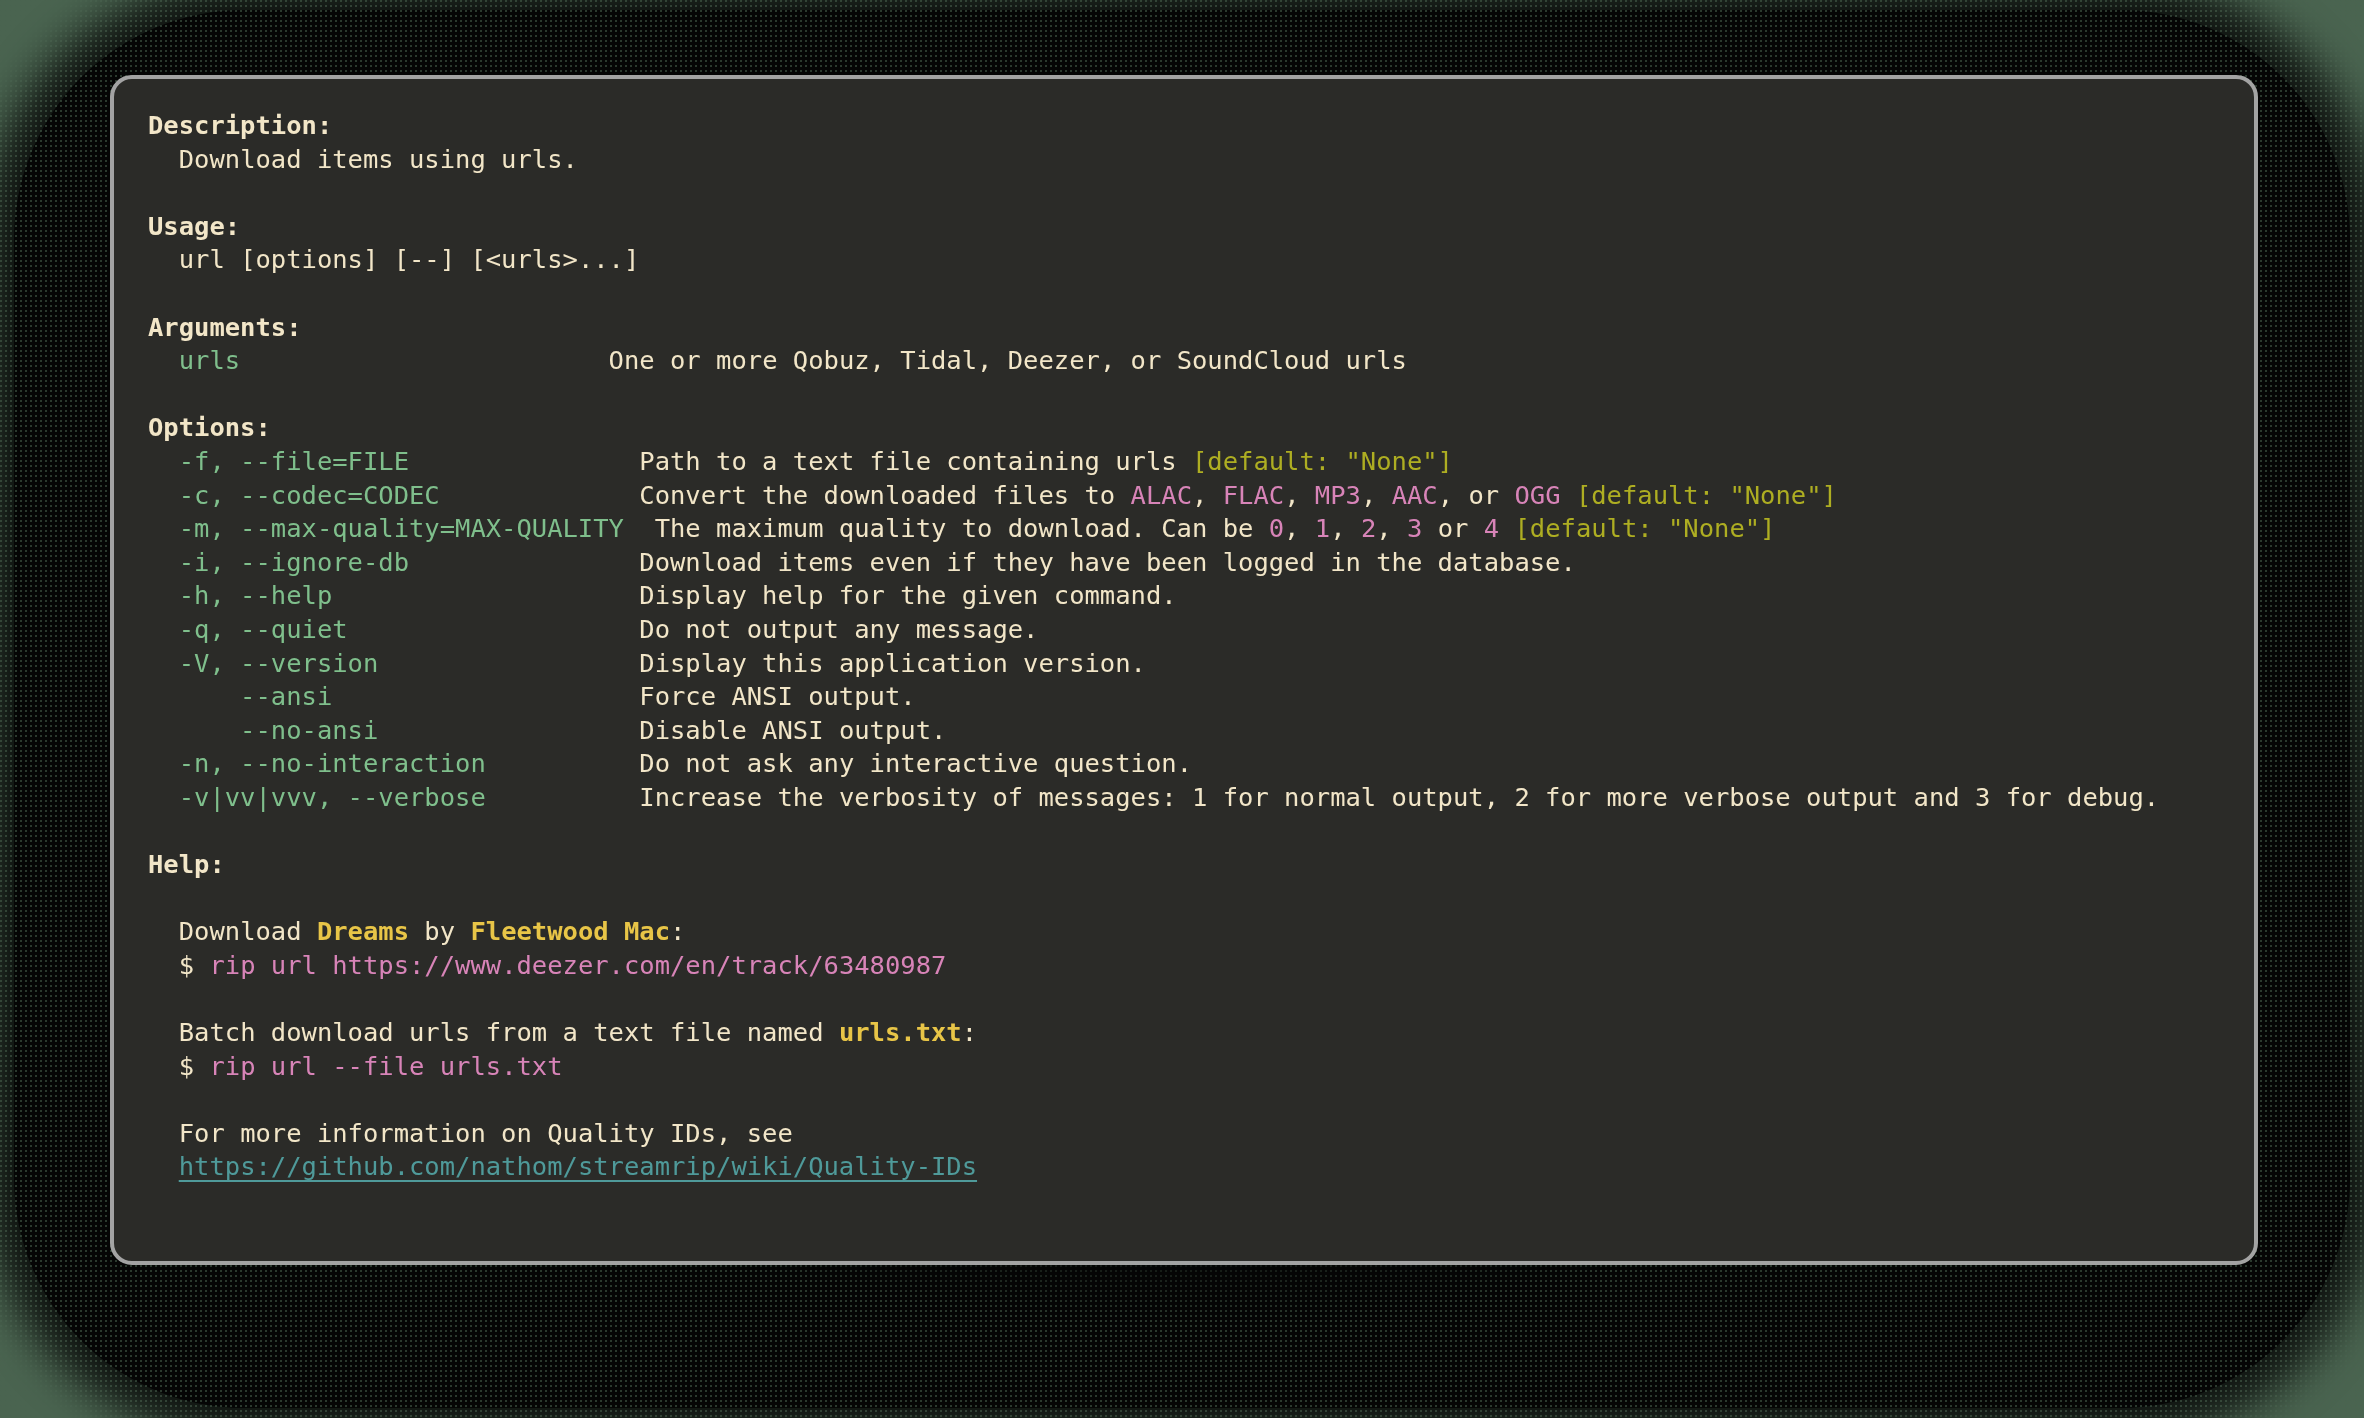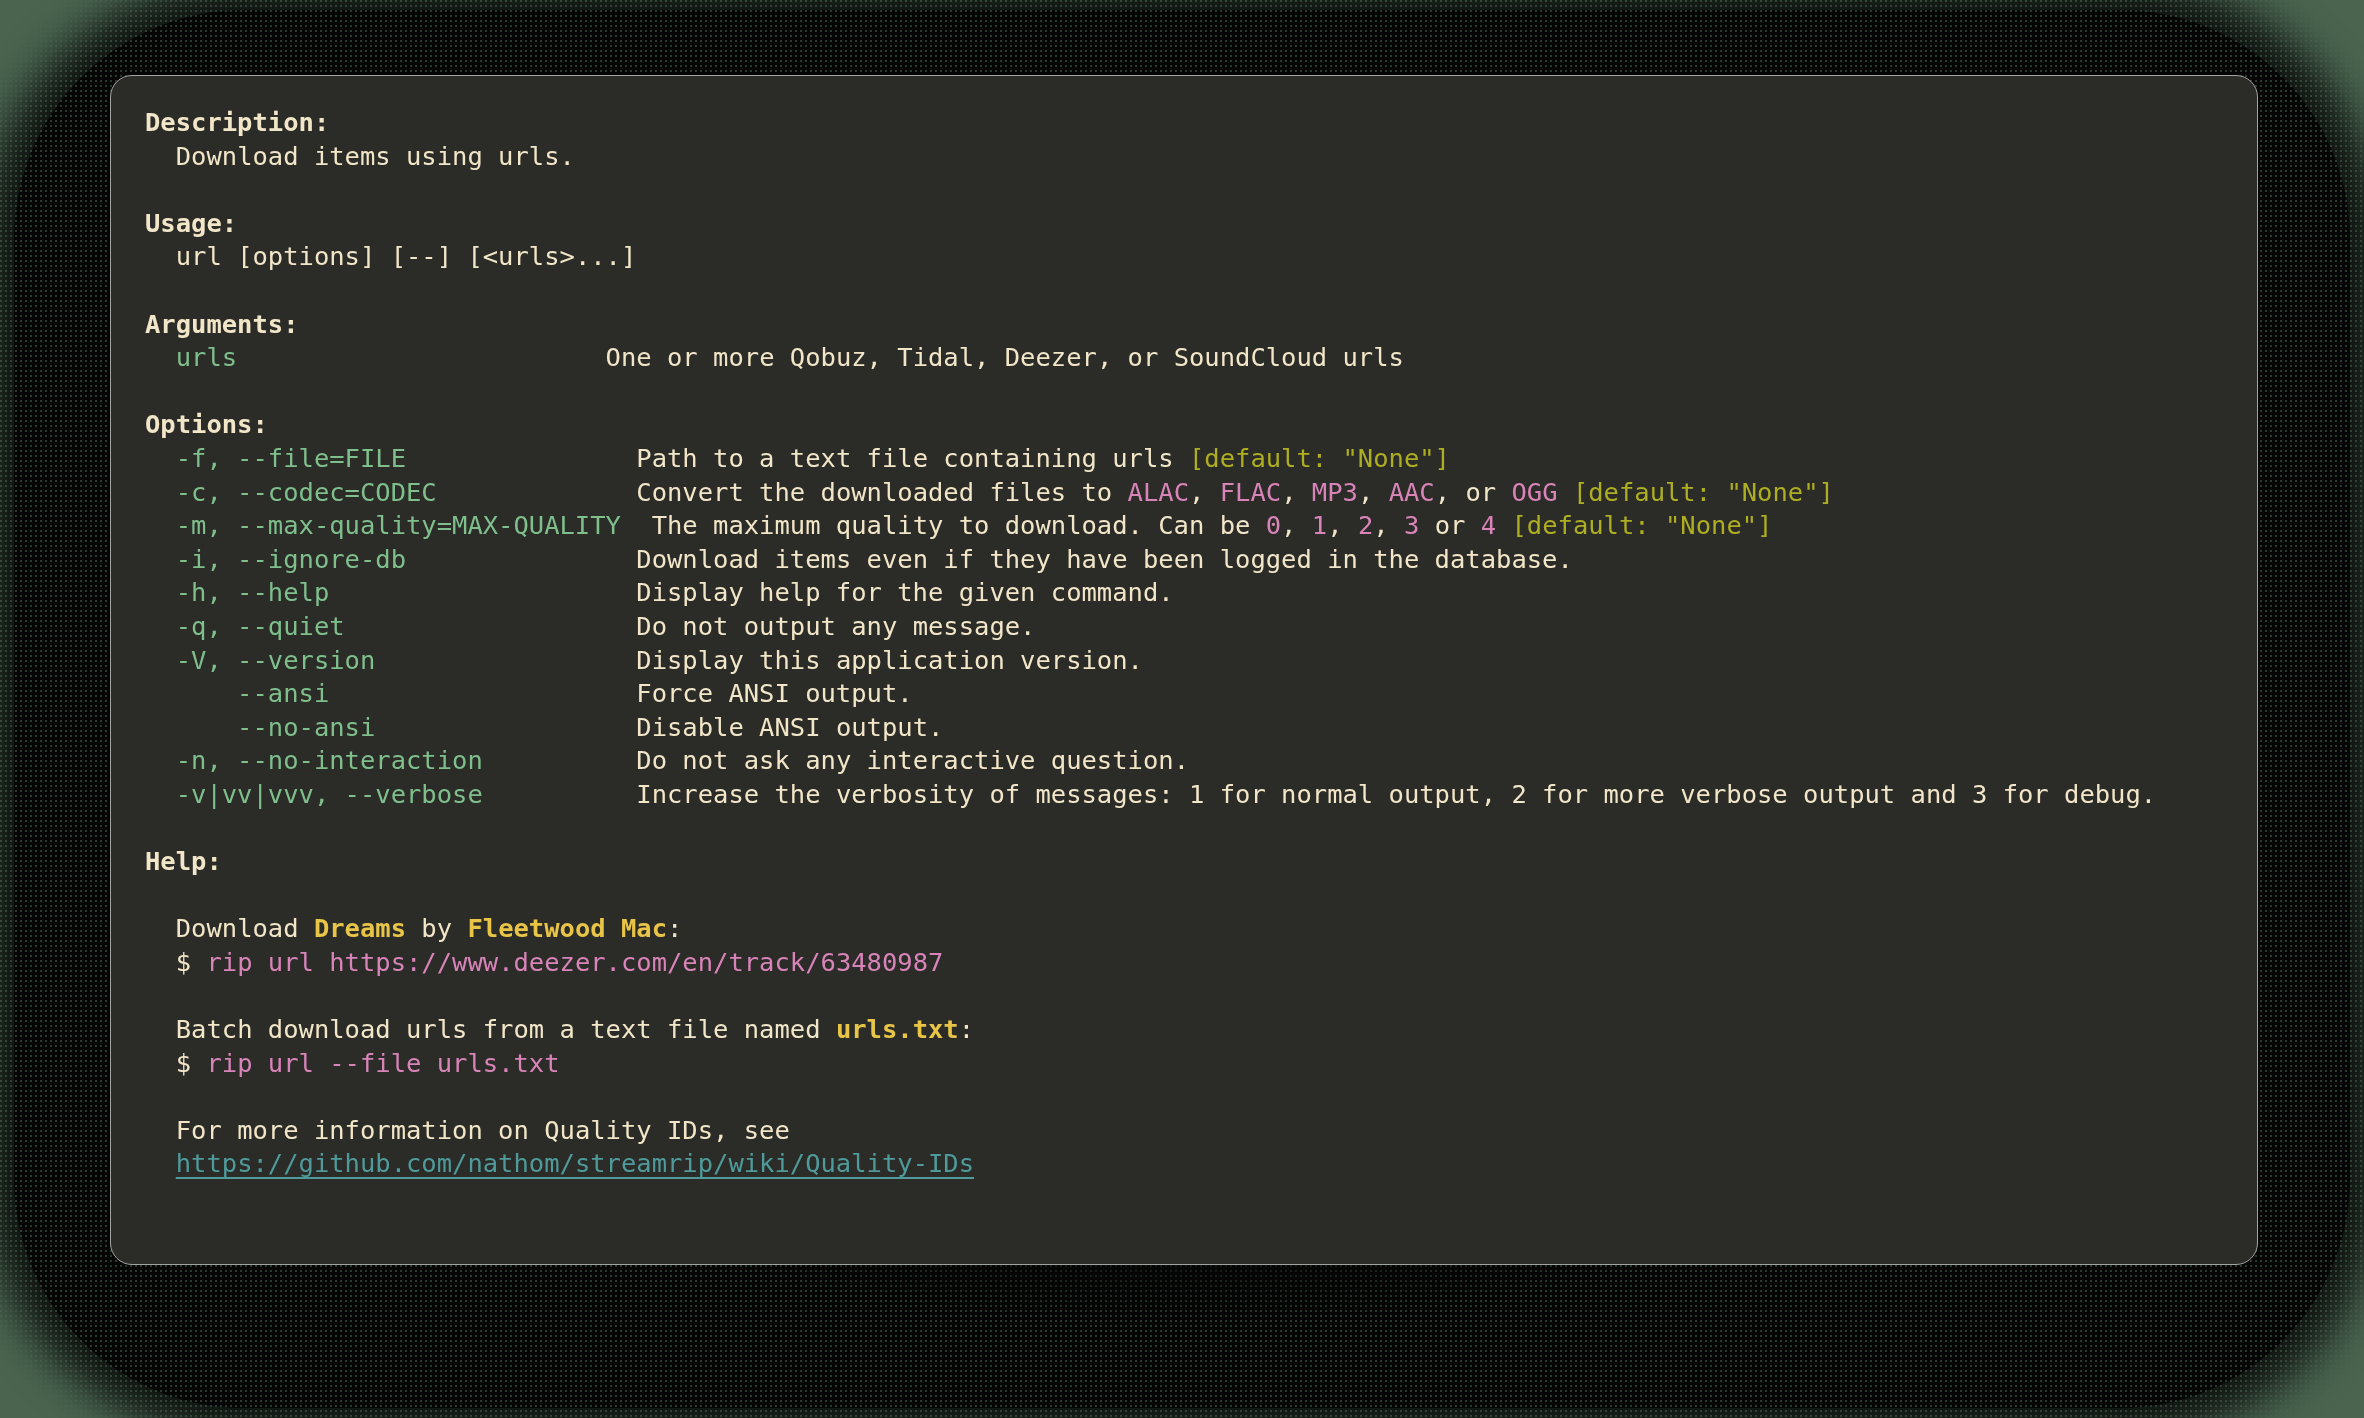--- a/index.html
+++ b/index.html
@@ -46,21 +46,21 @@
 
   
   .terminal {
     position: absolute;
     left: 110px;
     top: 75px;
     width: 2148px;
     height: 1190px;
     background: #2b2b28;
     border-radius: 22px;
-    border: 1px solid #a3a3a3;
+    border: 4px solid #a3a3a3;
     box-sizing: border-box;
     padding: 30px 34px 30px 34px;
     overflow: hidden;
   }
 
   pre.term {
     margin: 0;
     font-family: "DejaVu Sans Mono", monospace;
     font-size: 25.5px;
     line-height: 33.6px;

